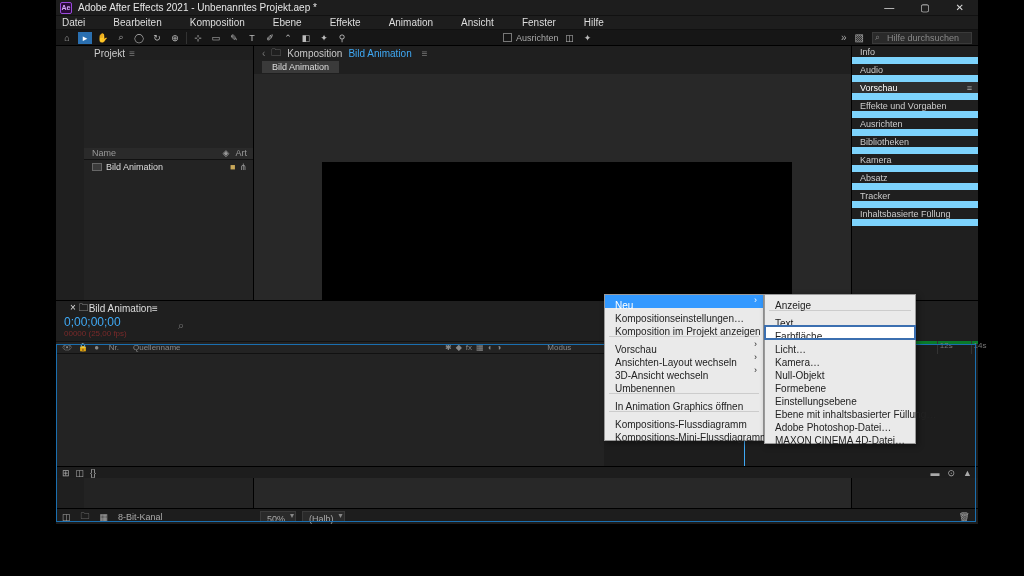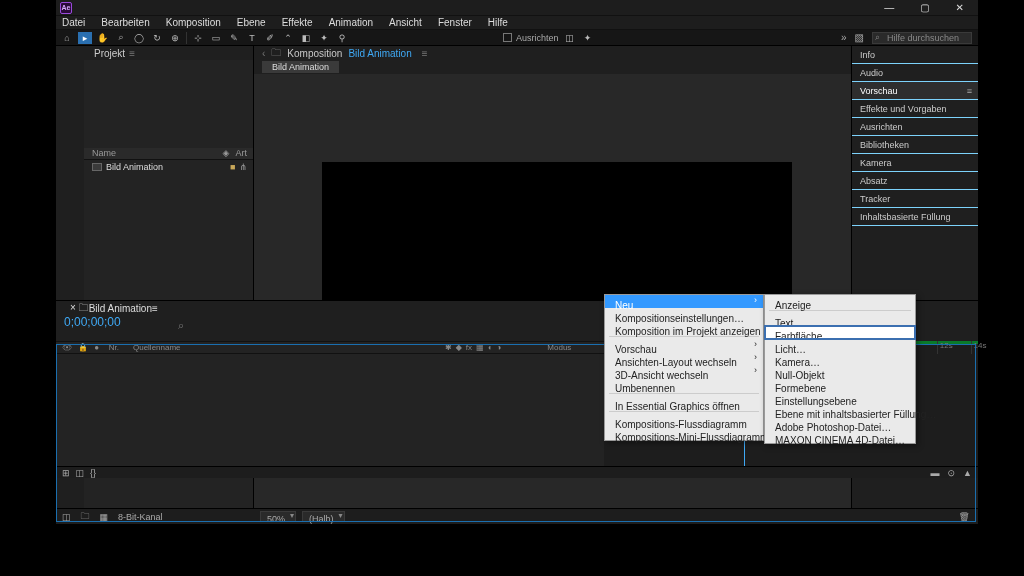--- a/index.html
+++ b/index.html
@@ -3,21 +3,21 @@
 <meta charset="utf-8">
 <style>
   * { margin: 0; padding: 0; box-sizing: border-box; font-family: "Segoe UI", Tahoma, sans-serif; user-select: none; }
   html, body { width: 1024px; height: 576px; background: #000; overflow: hidden; }
   .app { position: absolute; top: 0; left: 0; width: 1024px; height: 576px; background: #000; }
   .work { position: absolute; top: 0; left: 56px; width: 922px; height: 524px; background: #1d1d1d; color: #c8c8c8; font-size: 10px; }
   .titlebar { height: 16px; background: #1d1d1d; display: flex; align-items: center; gap: 6px; padding-left: 4px; border-bottom: 1px solid #111; }
   .ae-badge { width: 12px; height: 12px; background: #2a0a3a; border: 1px solid #9a4adb; color: #d8a8ff; font-size: 7px; font-weight: bold; display: flex; align-items: center; justify-content: center; border-radius: 2px; }
   .title-text { font-size: 10px; color: #e6e6e6; }
   .win-controls { margin-left: auto; display: flex; gap: 26px; padding-right: 14px; color: #ddd; font-size: 10px; }
-  .menubar { height: 14px; display: flex; gap: 16px; padding-left: 6px; align-items: center; background: #1d1d1d; border-bottom: 1px solid #111; }
+  .menubar { height: 14px; display: flex; gap: 28px; padding-left: 6px; align-items: center; background: #1d1d1d; border-bottom: 1px solid #111; }
   .menubar span { font-size: 10px; color: #ddd; }
   .toolbar { height: 16px; background: #161616; display: flex; align-items: center; border-bottom: 1px solid #000; padding-left: 4px; gap: 4px; }
   .tool { width: 14px; height: 12px; color: #bbb; font-size: 9px; display: flex; align-items: center; justify-content: center; }
   .tool.active { background: #2a6fb0; color: #fff; }
   .tool-sep { width: 1px; height: 12px; background: #333; }
   .snap-group { margin-left: 150px; display: flex; align-items: center; gap: 4px; font-size: 9px; color: #aaa; }
   .snap-box { width: 9px; height: 9px; border: 1px solid #777; }
   .workspace-tabs { margin-left: 40px; display: flex; gap: 18px; font-size: 9px; color: #888; }
   .workspace-tabs .ws.active { color: #0af; border-bottom: 2px solid #0af; padding-bottom: 1px; }
   .ws-right { margin-left: auto; display: flex; align-items: center; gap: 8px; padding-right: 6px; color: #aaa; font-size: 10px; }
@@ -42,21 +42,21 @@
   .comp-tab { height: 14px; display: flex; align-items: center; }
   .comp-tab-label { background: #3a3a3a; padding: 1px 10px; font-size: 9px; color: #ddd; margin-left: 8px; }
   .viewer { flex: 1; background: #282828; display: flex; align-items: center; justify-content: center; padding: 10px 40px 10px 48px; }
   .canvas { width: 100%; height: 100%; max-width: 470px; max-height: 258px; background: #000; }
   .viewer-footer { height: 16px; background: #1d1d1d; display: flex; align-items: center; gap: 6px; padding-left: 6px; font-size: 9px; color: #aaa; border-top: 1px solid #000; }
   .dd { background: #2a2a2a; border: 1px solid #3a3a3a; padding: 4px 10px 0 6px; height: 11px; display: inline-flex; align-items: center; position: relative; }
   .dd::after { content: "▾"; position: absolute; right: 1px; top: -1px; font-size: 8px; color: #888; }
   .vf-icons { display: flex; gap: 5px; color: #aaa; }
   .vf-color { color: #8a4a00; }
   .right-col { width: 126px; background: #1f1f1f; display: flex; flex-direction: column; }
-  .rp { height: 18px; display: flex; align-items: center; padding-left: 8px; font-size: 9px; color: #ccc; border-bottom: 1px solid #7dd3fc; position: relative; }
+  .rp { height: 18px; display: flex; align-items: center; padding-left: 8px; font-size: 9px; color: #ccc; border-bottom: 7px solid #7dd3fc; position: relative; }
   .rp.active { background: #2e2e2e; color: #fff; }
   .rp.active::after { content: "≡"; position: absolute; right: 6px; color: #aaa; }
   .timeline { position: absolute; left: 0; right: 0; bottom: 0; height: 178px; background: #1f1f1f; border-top: 1px solid #000; }
   .tl-tab { height: 14px; display: flex; align-items: center; padding-left: 14px; font-size: 10px; color: #ddd; }
   .tl-head { height: 26px; padding-left: 8px; }
   .tl-time { font-size: 12px; color: #3fa9f5; font-weight: 500; }
   .tl-sub { font-size: 8px; color: #7a2a2a; }
   .tl-search { position: absolute; left: 122px; top: 18px; color: #777; font-size: 11px; }
   .tl-cols { height: 13px; background: #232323; border-top: 1px solid #111; border-bottom: 1px solid #111; display: flex; align-items: center; font-size: 8px; color: #888; }
   .tl-left { width: 548px; display: flex; align-items: center; padding-left: 6px; gap: 6px; }
@@ -86,20 +86,21 @@
   .bb1 { left: 0; top: 344px; width: 920px; height: 178px; }
 </style>
 </head>
 <body>
 
 <div class="app">
   <div class="work">
 
     <div class="titlebar">
       <span class="ae-badge">Ae</span>
+      <span class="title-text">Adobe After Effects 2021 - Unbenanntes Projekt.aep *</span>
       <div class="win-controls">
         <span>—</span>
         <span>▢</span>
         <span>✕</span>
       </div>
     </div>
 
     <div class="menubar">
       <span>Datei</span>
       <span>Bearbeiten</span>
@@ -221,20 +222,21 @@
         <div class="rp">Absatz</div>
         <div class="rp">Tracker</div>
         <div class="rp">Inhaltsbasierte Füllung</div>
       </div>
     </div>
 
     <div class="timeline" style="top:300px; height:178px;">
       <div class="tl-tab">× 🗀 <span>Bild Animation</span> ≡</div>
       <div class="tl-head">
         <div class="tl-time">0;00;00;00</div>
+        <div class="tl-sub">00000 (25,00 fps)</div>
         <div class="tl-search">⌕</div>
       </div>
       <div class="tl-cols">
         <div class="tl-left">
           <span>👁</span>
           <span>🔒</span>
           <span>●</span>
           <span class="tl-num">Nr.</span>
           <span class="tl-name">Quellenname</span>
           <span style="margin-left:180px;display:flex;gap:4px">
@@ -285,21 +287,21 @@
     <div class="ctx ctx1">
       <div class="ctx-item sub hover">Neu</div>
       <div class="ctx-item">Kompositionseinstellungen…</div>
       <div class="ctx-item">Komposition im Projekt anzeigen</div>
       <div class="ctx-sep"></div>
       <div class="ctx-item sub">Vorschau</div>
       <div class="ctx-item sub">Ansichten-Layout wechseln</div>
       <div class="ctx-item sub">3D-Ansicht wechseln</div>
       <div class="ctx-item">Umbenennen</div>
       <div class="ctx-sep"></div>
-      <div class="ctx-item">In Essential Graphics öffnen</div>
+      <div class="ctx-item">In Animation Graphics öffnen</div>
       <div class="ctx-sep"></div>
       <div class="ctx-item">Kompositions-Flussdiagramm</div>
       <div class="ctx-item">Kompositions-Mini-Flussdiagramm</div>
     </div>
 
     <div class="ctx ctx2">
       <div class="ctx-item">Anzeige</div>
       <div class="ctx-sep"></div>
       <div class="ctx-item">Text</div>
       <div class="ctx-item hl">Farbfläche…</div>

